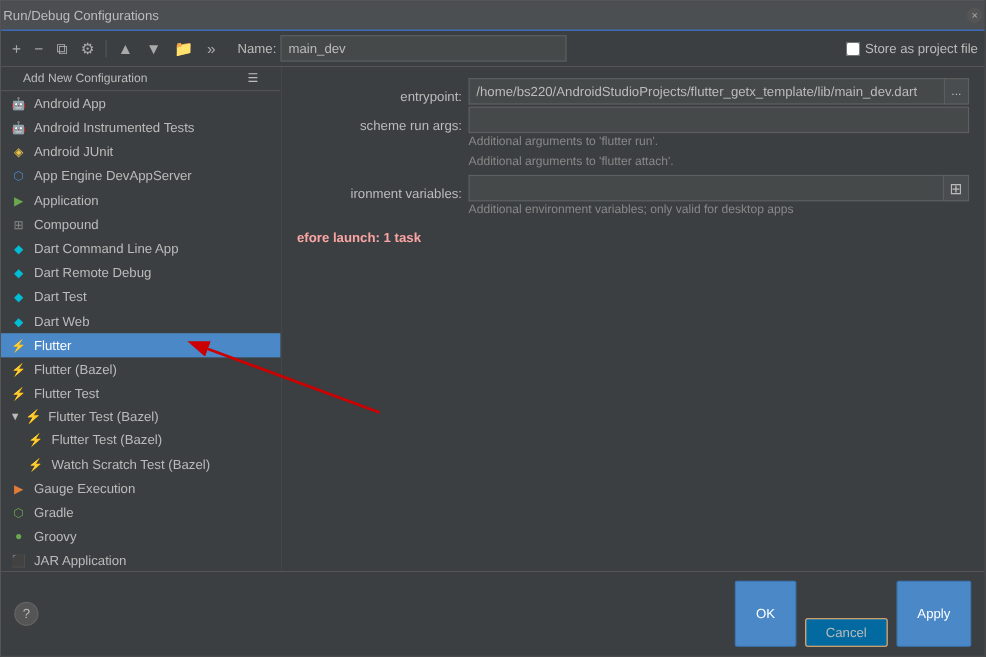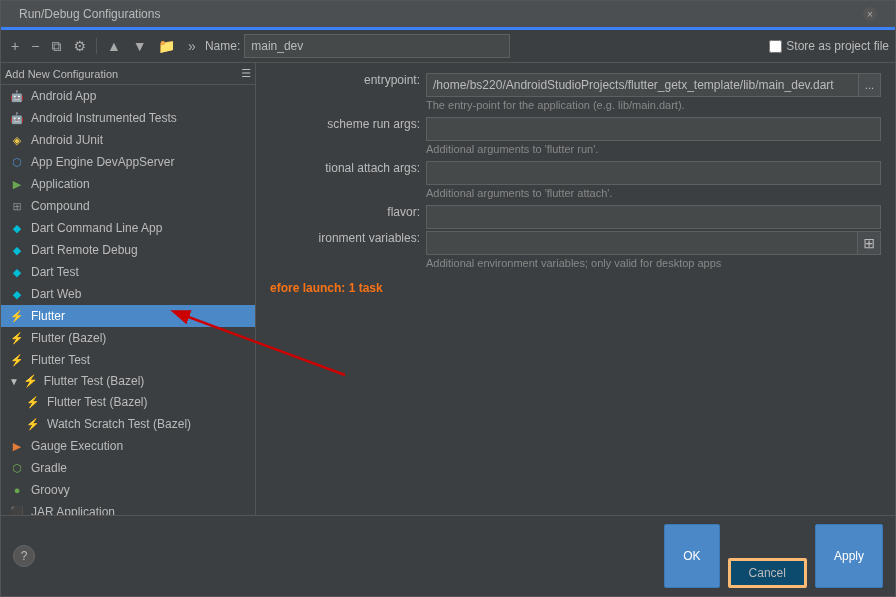--- a/index.html
+++ b/index.html
@@ -18,25 +18,25 @@
       width: 896px;
       height: 597px;
       background: #3c3f41;
       border: 1px solid #555;
       display: flex;
       flex-direction: column;
       color: #bbb;
     }
     .title-bar {
       background: #4b4f52;
-      padding: 6px 18px;
+      padding: 6px 2px;
       display: flex;
       align-items: center;
       justify-content: space-between;
-      border-bottom: 3px solid #3b82f6;
+      border-bottom: 1px solid #3b82f6;
       color: #bbb;
       font-size: 12px;
     }
     .title-bar-close {
       width: 14px;
       height: 14px;
       background: #555;
       border-radius: 50%;
       cursor: pointer;
       display: flex;
@@ -57,38 +57,38 @@
       background: transparent;
       border: none;
       color: #aaa;
       cursor: pointer;
       font-size: 14px;
       padding: 2px 4px;
       border-radius: 2px;
     }
     .toolbar-sep { width: 1px; height: 16px; background: #555; margin: 0 2px; }
     .toolbar-label {
-      margin-left: 1px;
+      margin-left: 12px;
       color: #bbb;
       font-size: 12px;
     }
     .main-area {
       display: flex;
       flex: 1;
       overflow: hidden;
     }
     .sidebar {
       width: 255px;
       background: #3c3f41;
       border-right: 1px solid #555;
       overflow-y: auto;
       overflow-x: hidden;
     }
     .sidebar-header {
-      padding: 4px 4px;
+      padding: 4px 20px;
       font-size: 11px;
       color: #bbb;
       display: flex;
       align-items: center;
       justify-content: space-between;
       border-bottom: 1px solid #555;
     }
     .sidebar-item {
       display: flex;
       align-items: center;
@@ -128,21 +128,21 @@
       flex: 1;
       background: #45494a;
       border: 1px solid #5e6060;
       color: #bbb;
       padding: 3px 6px;
       font-size: 12px;
       height: 24px;
     }
     .form-row {
       display: flex;
-      align-items: flex-start;
+      align-items: flex-end;
       margin-bottom: 2px;
       gap: 6px;
     }
     .form-label {
       color: #bbb;
       font-size: 12px;
       text-align: right;
       min-width: 150px;
       flex-shrink: 0;
     }
@@ -202,21 +202,21 @@
       background: #4a4d4f;
       border: 1px solid #5e6060;
       color: #bbb;
       padding: 0 5px;
       height: 24px;
       cursor: pointer;
       font-size: 14px;
     }
     .before-launch {
       margin-top: 12px;
-      color: #f97316;
+      color: #fca5a5;
       font-size: 12px;
       font-weight: bold;
     }
     .bottom-bar {
       display: flex;
       align-items: center;
       justify-content: space-between;
       padding: 8px 12px;
       border-top: 1px solid #555;
       background: #3c3f41;
@@ -239,22 +239,22 @@
     .action-btn {
       background: #4a88c7;
       border: 1px solid #3a78b7;
       color: #fff;
       padding: 5px 18px;
       font-size: 12px;
       cursor: pointer;
       border-radius: 2px;
     }
     .action-btn.secondary {
-      background: #0c4a6e;
-      border: 3px solid #fdba74;
+      background: #0369a1;
+      border: 1px solid #fdba74;
       color: #bbb;
       margin-top: 34px;
     }
     .dialog-wrap {
       position: relative;
       width: 896px;
       height: 597px;
     }
     svg.arrow-svg {
       position: absolute;
@@ -398,38 +398,29 @@
 
       <div class="content-panel">
 
         <div class="form-row">
           <span class="form-label">entrypoint:</span>
           <div class="form-input-with-btn">
             <input type="text" class="" style="flex: 1 1 0%; background: rgb(69, 73, 74); border-top: 1px solid rgb(94, 96, 96); border-bottom: 1px solid rgb(94, 96, 96); border-left: 1px solid rgb(94, 96, 96); border-image: initial; border-right: none; color: rgb(187, 187, 187); padding: 3px 6px; font-size: 12px; height: 24px;" value="/home/bs220/AndroidStudioProjects/flutter_getx_template/lib/main_dev.dart">
             <button class="browse-btn">...</button>
           </div>
         </div>
-        <div class="hint-text">The entry-point for the application (e.g. lib/main.dart).</div>
 
         <div class="form-row">
           <span class="form-label">scheme run args:</span>
           <input type="text" class="form-input" style="">
         </div>
         <div class="hint-text">Additional arguments to 'flutter run'.</div>
 
-        <div class="form-row">
-          <span class="form-label">tional attach args:</span>
-          <input type="text" class="form-input" style="">
-        </div>
         <div class="hint-text">Additional arguments to 'flutter attach'.</div>
 
-        <div class="form-row">
-          <span class="form-label">flavor:</span>
-          <input type="text" class="form-input" style="">
-        </div>
 
         <div class="form-row">
           <span class="form-label">ironment variables:</span>
           <div class="env-input-wrap">
             <input type="text" style="">
             <button class="env-btn">⊞</button>
           </div>
         </div>
         <div class="hint-text">Additional environment variables; only valid for desktop apps</div>
 

